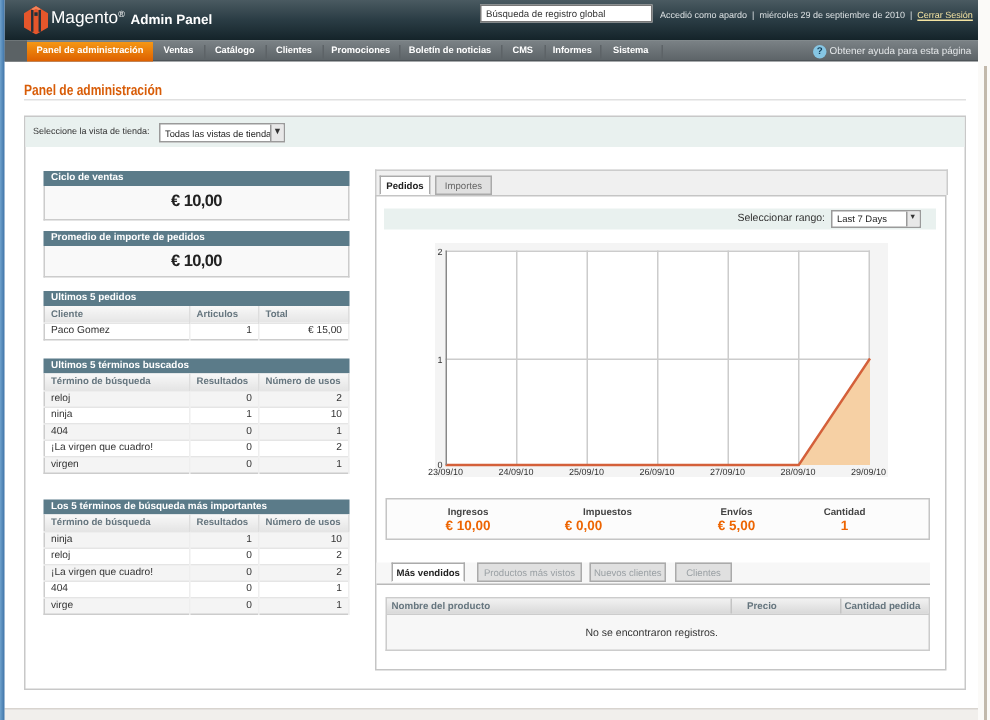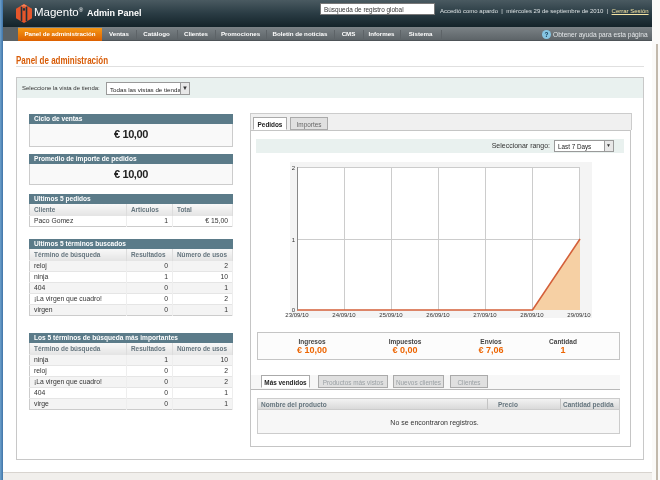--- a/index.html
+++ b/index.html
@@ -242,23 +242,23 @@
     <text x="215" y="154.5" text-anchor="middle">27/09/10</text>
     <text x="262" y="154.5" text-anchor="middle">28/09/10</text>
     <text x="309" y="154.5" text-anchor="middle">29/09/10</text>
   </g>
 </svg>
 
 <div class="abs" id="totals"></div>
 <div class="tlabel" style="left:257px;">Ingresos</div>
 <div class="tvalue" style="left:257px;">€ 10,00</div>
 <div class="tlabel" style="left:350px;">Impuestos</div>
-<div class="tvalue" style="left:350px;">€ 0,00</div>
+<div class="tvalue" style="left:334px;">€ 0,00</div>
 <div class="tlabel" style="left:436px;">Envíos</div>
-<div class="tvalue" style="left:436px;">€ 7,06</div>
+<div class="tvalue" style="left:436px;">€ 5,00</div>
 <div class="tlabel" style="left:508px;">Cantidad</div>
 <div class="tvalue" style="left:508px;">1</div>
 
 <div class="abs" style="left:251px;top:375px;width:369px;height:14.5px;background:#f7f7f7;border-bottom:1px solid #b9b9b9;"></div>
 <div class="tab active" style="left:261px;top:375px;width:49px;text-align:center;padding:0;">Más vendidos</div>
 <div class="tab" style="left:318px;top:375px;width:70px;text-align:center;padding:0;color:#9aa0a4;">Productos más vistos</div>
 <div class="tab" style="left:393px;top:375px;width:51px;text-align:center;padding:0;color:#9aa0a4;">Nuevos clientes</div>
 <div class="tab" style="left:450px;top:375px;width:38px;text-align:center;padding:0;color:#9aa0a4;">Clientes</div>
 <div class="abs" id="gridhead"></div>
 <div class="ghlabel" style="left:261px;">Nombre del producto</div>

